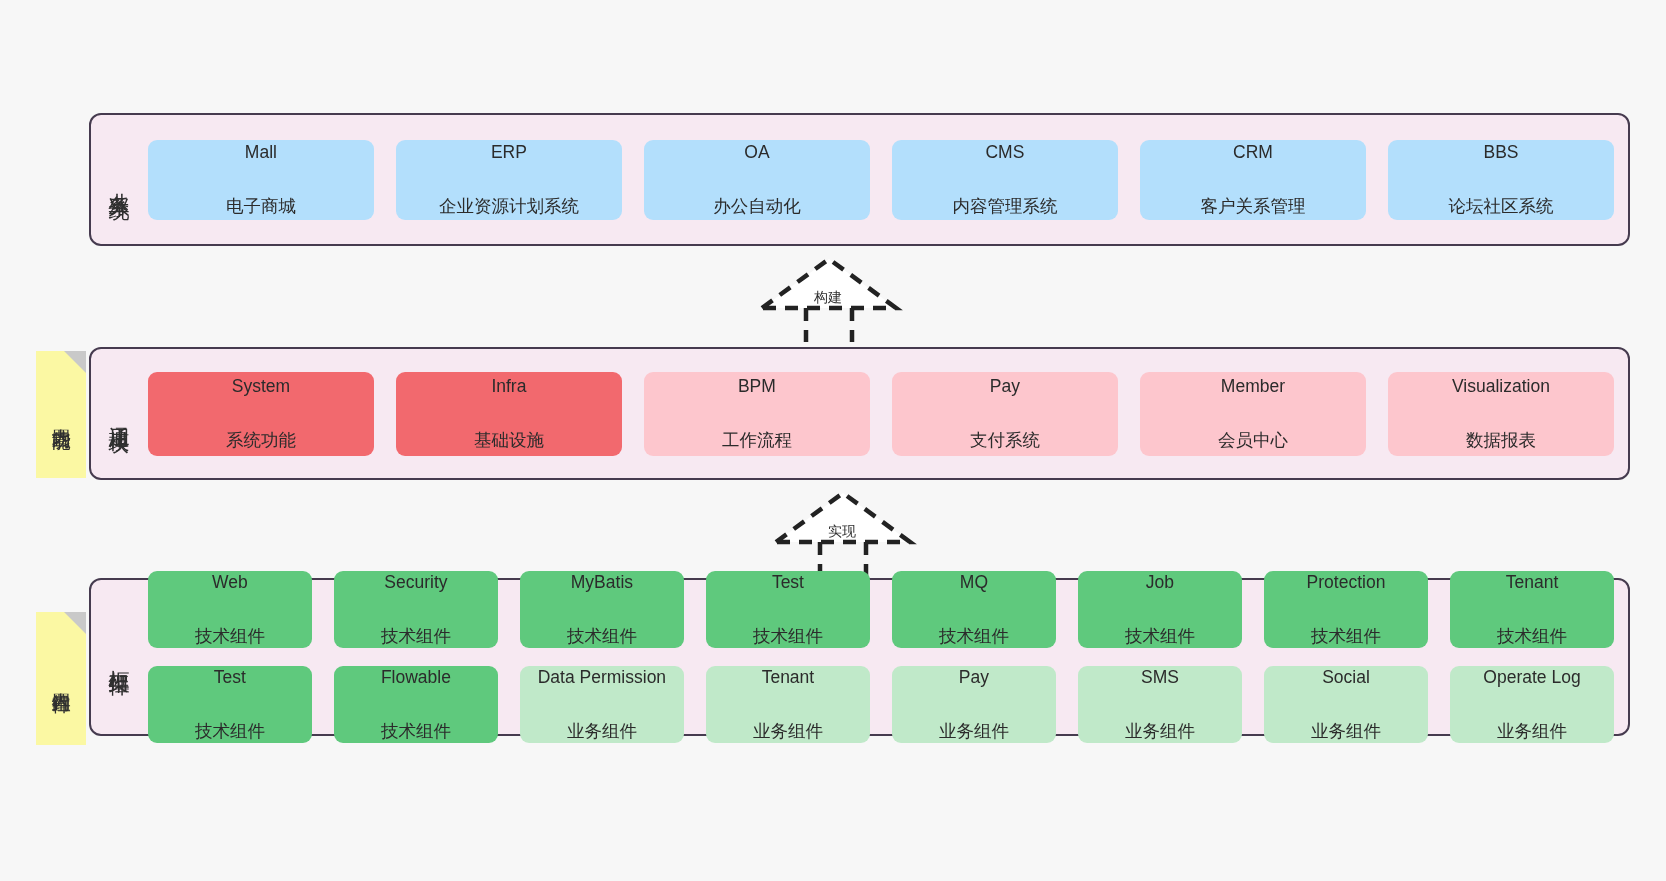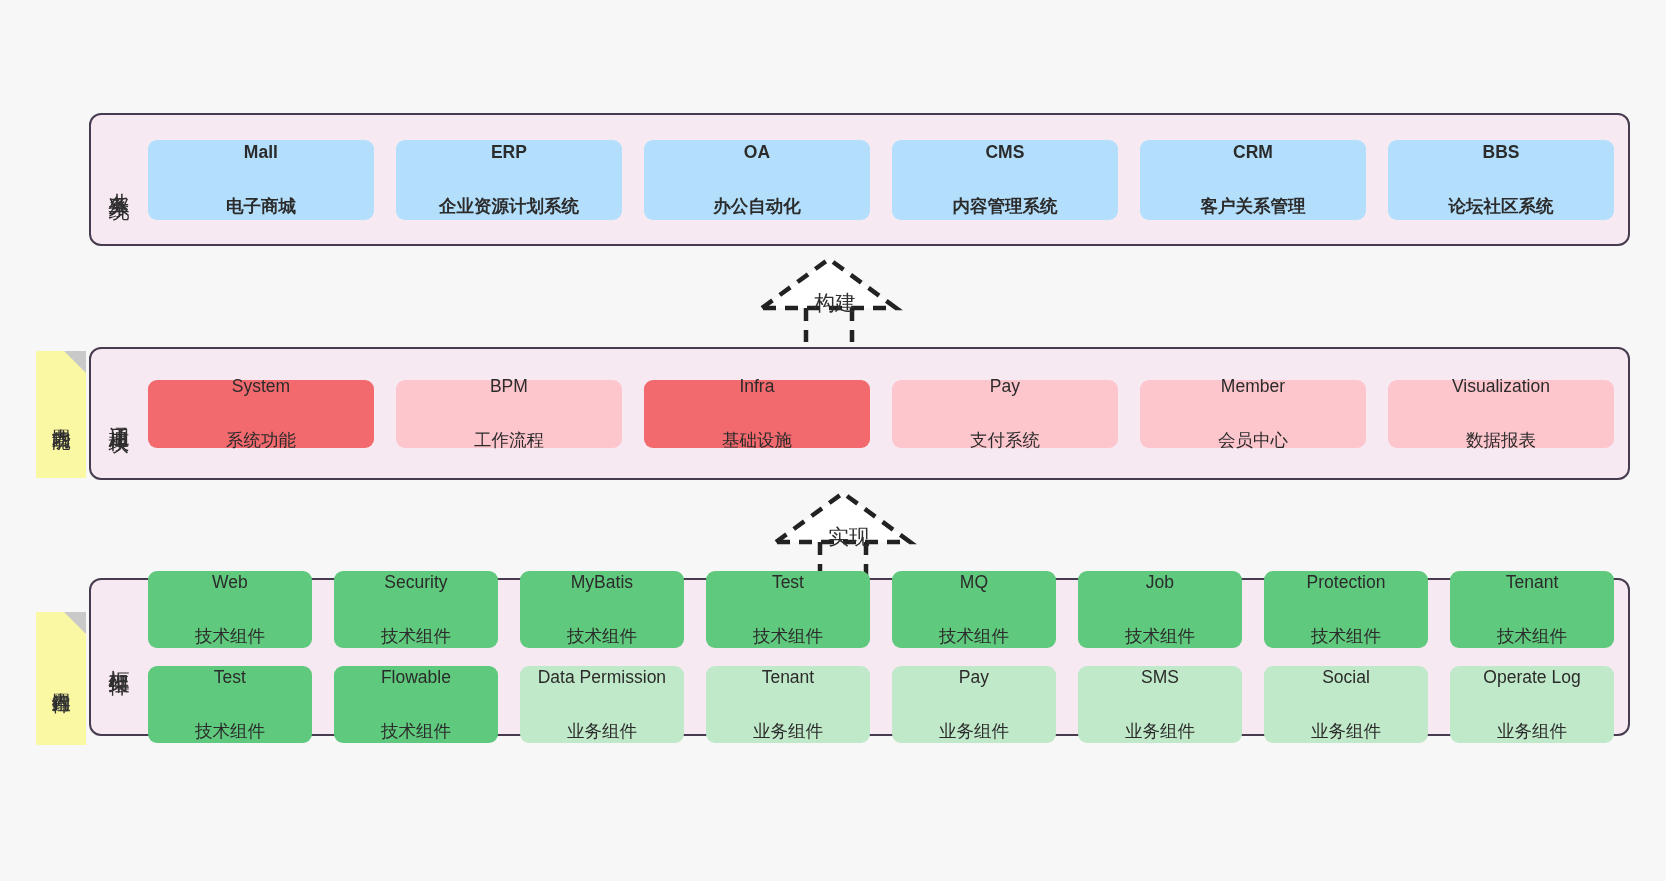--- a/index.html
+++ b/index.html
@@ -76,22 +76,22 @@
   .box .b-cn { display: block; margin-top: 31px; }
 
   
   .c-blue        { background: #b3dffc; }
   .c-red         { background: #f2696e; }
   .c-pink        { background: #fdc6cd; }
   .c-green       { background: #5fc97d; }
   .c-green-light { background: #c0e9c9; justify-content: center; }
 
   
-  .layer-top .box    { height: 80px; font-weight: bold; }
-  .layer-mid .box    { height: 68px; }
+  .layer-top .box    { height: 80px; }
+  .layer-mid .box    { height: 84px; }
   .layer-bottom .box { height: 77px; }
 
   
   .sticky {
     position: absolute;
     width: 50px;
     background: #fbf8a3;
     box-sizing: border-box;
     display: flex;
     align-items: center;
@@ -117,21 +117,21 @@
     user-select: none;
   }
 
   
   .connector {
     position: absolute;
   }
   .connector svg { display: block; overflow: visible; }
   .conn-label {
     position: absolute;
-    font-size: 21px;
+    font-size: 14px;
     color: #2f2f2f;
     background: transparent;
     user-select: none;
     white-space: nowrap;
   }
 </style>
 </head>
 <body>
 
 <div id="canvas">
@@ -184,27 +184,27 @@
   </div>
 
   <div class="layer layer-mid" style="left:89px; top:347px; width:1541px; height:133px;">
     <div class="layer-title">通用模块</div>
     <div class="boxes cols6">
 
       <div class="box c-red">
         <span class="b-en">System</span>
         <span class="b-cn">系统功能</span>
       </div>
+      <div class="box c-red">
+        <span class="b-en">Infra</span>
+        <span class="b-cn">基础设施</span>
+      </div>
       <div class="box c-pink">
         <span class="b-en">BPM</span>
         <span class="b-cn">工作流程</span>
-      </div>
-      <div class="box c-red">
-        <span class="b-en">Infra</span>
-        <span class="b-cn">基础设施</span>
       </div>
       <div class="box c-pink">
         <span class="b-en">Pay</span>
         <span class="b-cn">支付系统</span>
       </div>
       <div class="box c-pink">
         <span class="b-en">Member</span>
         <span class="b-cn">会员中心</span>
       </div>
       <div class="box c-pink">

